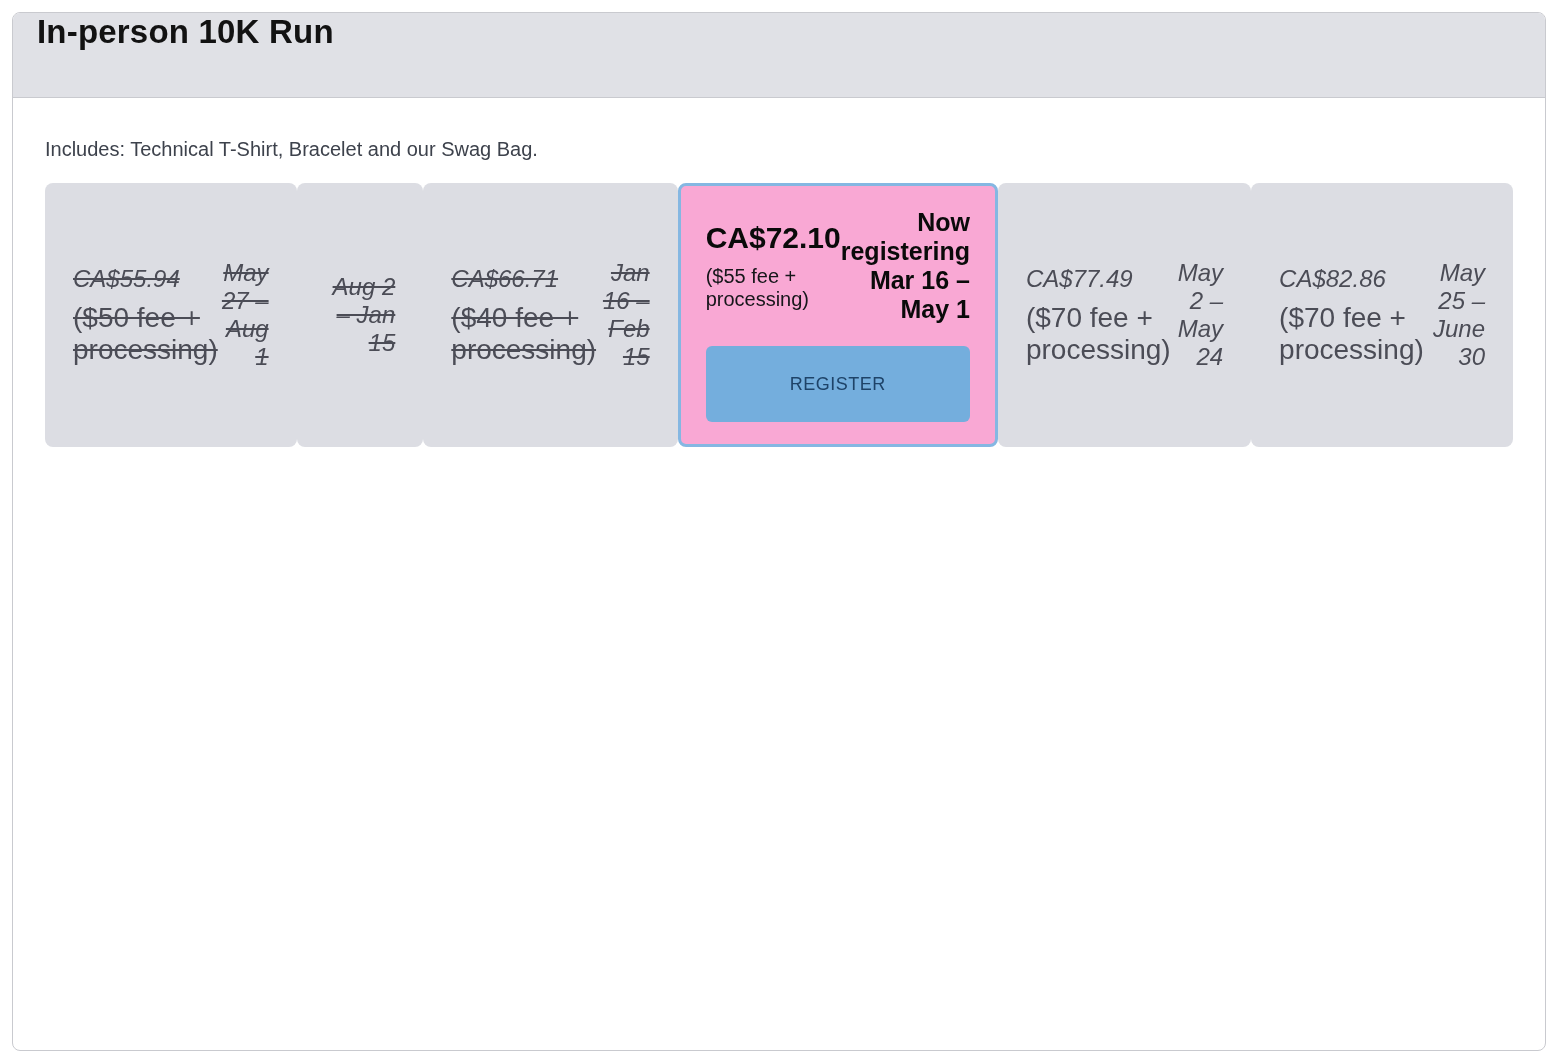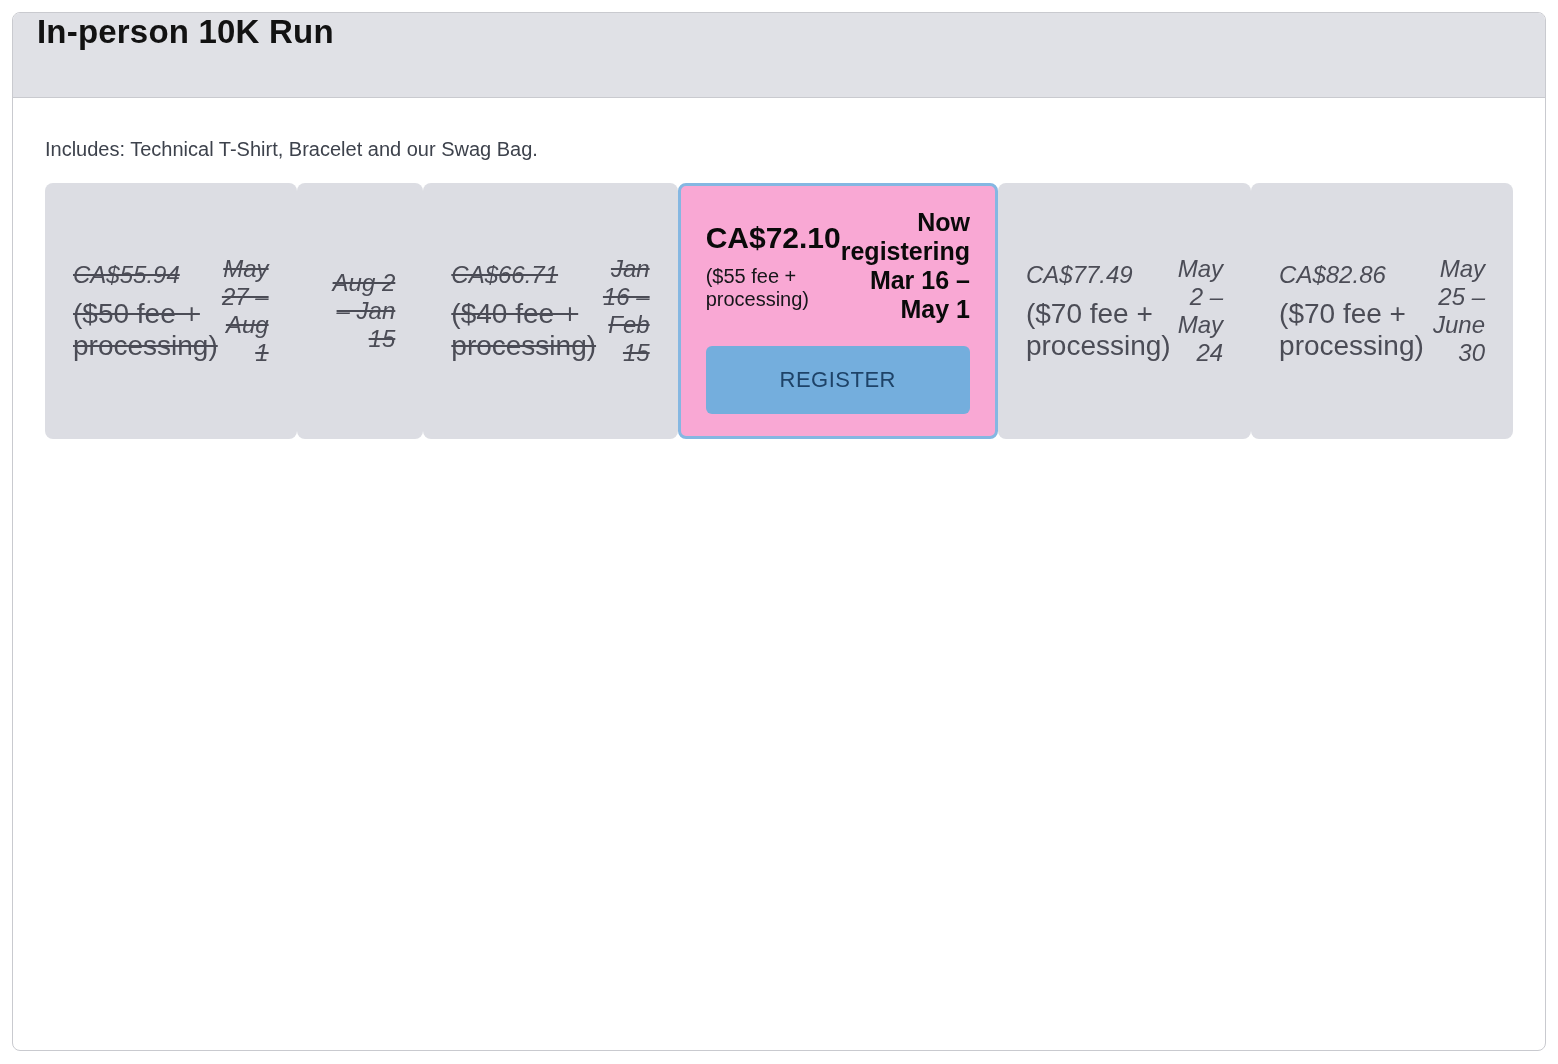--- a/index.html
+++ b/index.html
@@ -105,28 +105,28 @@
   }
   .tier.active .tier-dates {
     font-style: normal;
     font-weight: 700;
     font-size: 25px;
     color: #0a0a0a;
   }
   .register-btn {
     display: block;
     width: 100%;
-    height: 68px;
+    height: 76px;
     margin-top: 22px;
     border: none;
     border-radius: 6px;
     background: var(--button-bg, #74aedd);
     color: var(--button-text, #1e4368);
     font-family: "Liberation Sans", sans-serif;
-    font-size: 22px;
+    font-size: 18px;
     letter-spacing: 0.5px;
     cursor: pointer;
     text-align: center;
   }
 </style>
 </head>
 <body>
 
 <div class="card">
   <div class="card-header">

